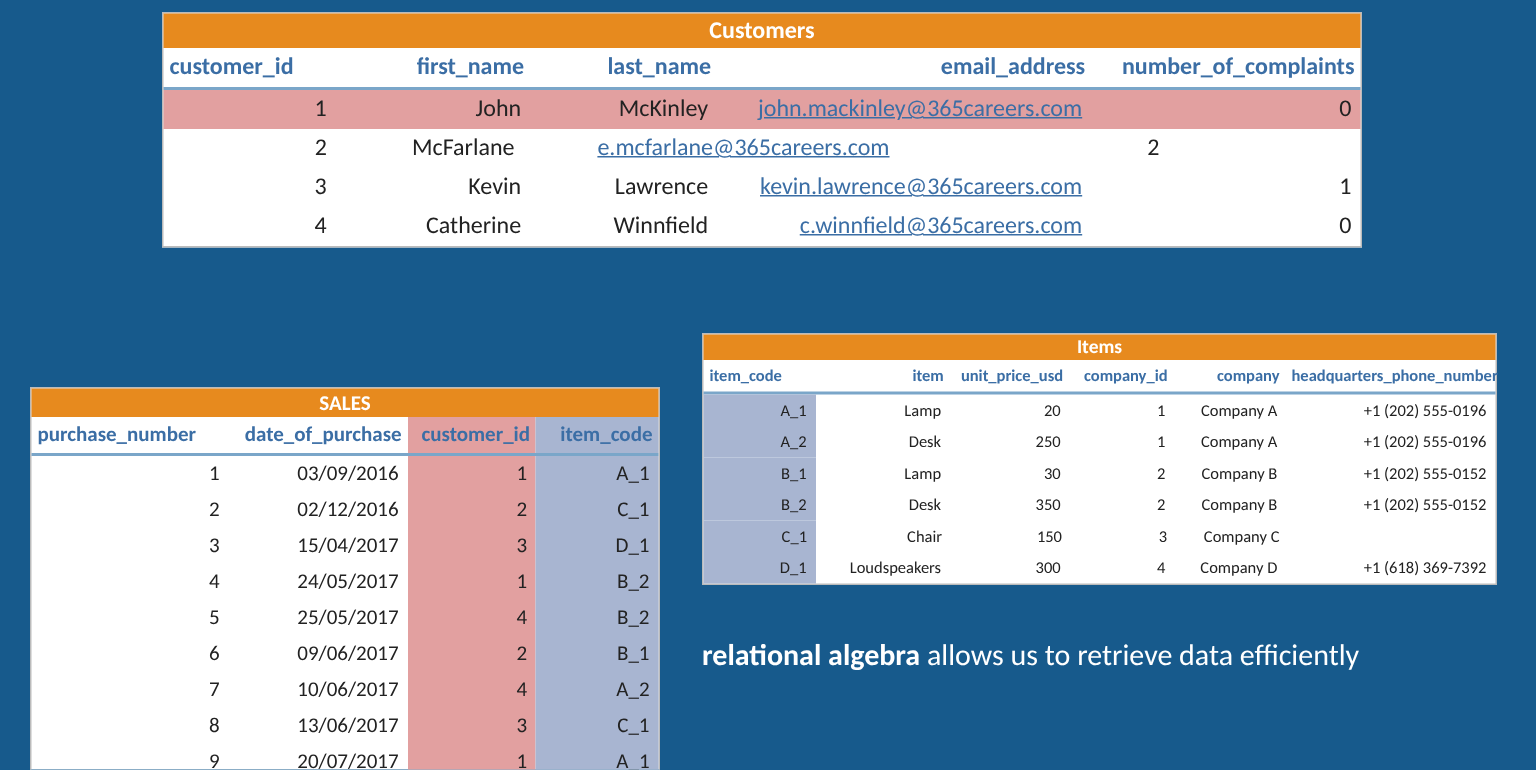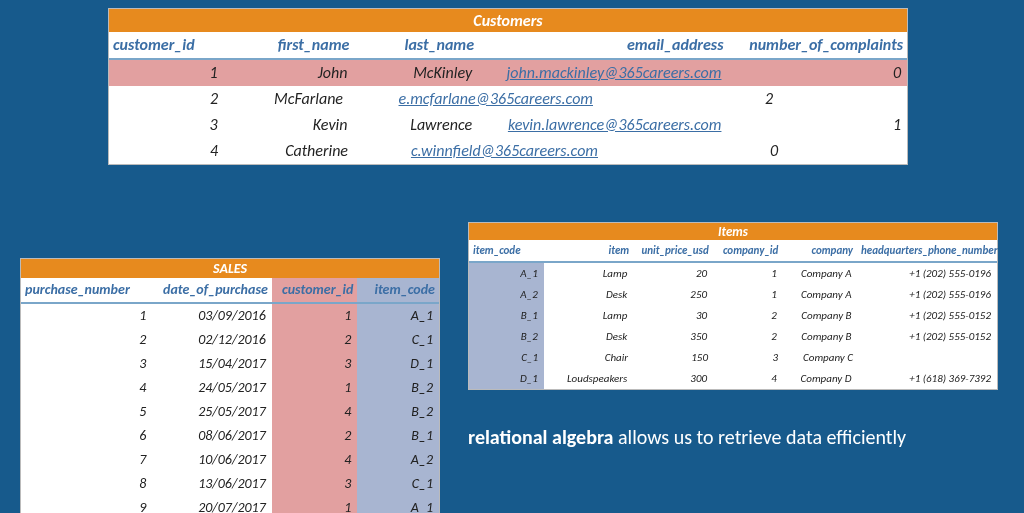--- a/index.html
+++ b/index.html
@@ -10,21 +10,20 @@
     font-family: Calibri, Arial, sans-serif;
     position: relative;
     overflow: hidden;
   }
   .tbl {
     background: #fff;
     border: 1px solid #bbb;
     position: absolute;
     display: flex;
     flex-direction: column;
-    font-style: italic;
   }
   .title-bar {
     background: #e78a1e;
     color: #fff;
     font-weight: 700;
     text-align: center;
     padding: 2px 0;
   }
   .hdr-row, .data-row {
     display: flex;
@@ -121,20 +120,21 @@
       <div class="data-row">
         <div class="cell c0">3</div>
         <div class="cell c1">Kevin</div>
         <div class="cell c2">Lawrence</div>
         <div class="cell c3 email">kevin.lawrence@365careers.com</div>
         <div class="cell c4">1</div>
       </div>
       <div class="data-row">
         <div class="cell c0">4</div>
         <div class="cell c1">Catherine</div>
+        <div class="cell c2">Winnfield</div>
         <div class="cell c3 email">c.winnfield@365careers.com</div>
         <div class="cell c4">0</div>
       </div>
     </div>
 </div>
 
 <div id="sales" class="tbl">
   <div class="title-bar">SALES</div>
   <div class="hdr-row">
     <div class="cell c0">purchase_number</div>
@@ -168,21 +168,21 @@
         <div class="cell c3 col-hl-blue">B_2</div>
       </div>
       <div class="data-row">
         <div class="cell c0">5</div>
         <div class="cell c1">25/05/2017</div>
         <div class="cell c2 col-hl-red">4</div>
         <div class="cell c3 col-hl-blue">B_2</div>
       </div>
       <div class="data-row">
         <div class="cell c0">6</div>
-        <div class="cell c1">08/06/2017</div>
+        <div class="cell c1">09/06/2017</div>
         <div class="cell c2 col-hl-red">2</div>
         <div class="cell c3 col-hl-blue">B_1</div>
       </div>
       <div class="data-row">
         <div class="cell c0">7</div>
         <div class="cell c1">10/06/2017</div>
         <div class="cell c2 col-hl-red">4</div>
         <div class="cell c3 col-hl-blue">A_2</div>
       </div>
       <div class="data-row">

